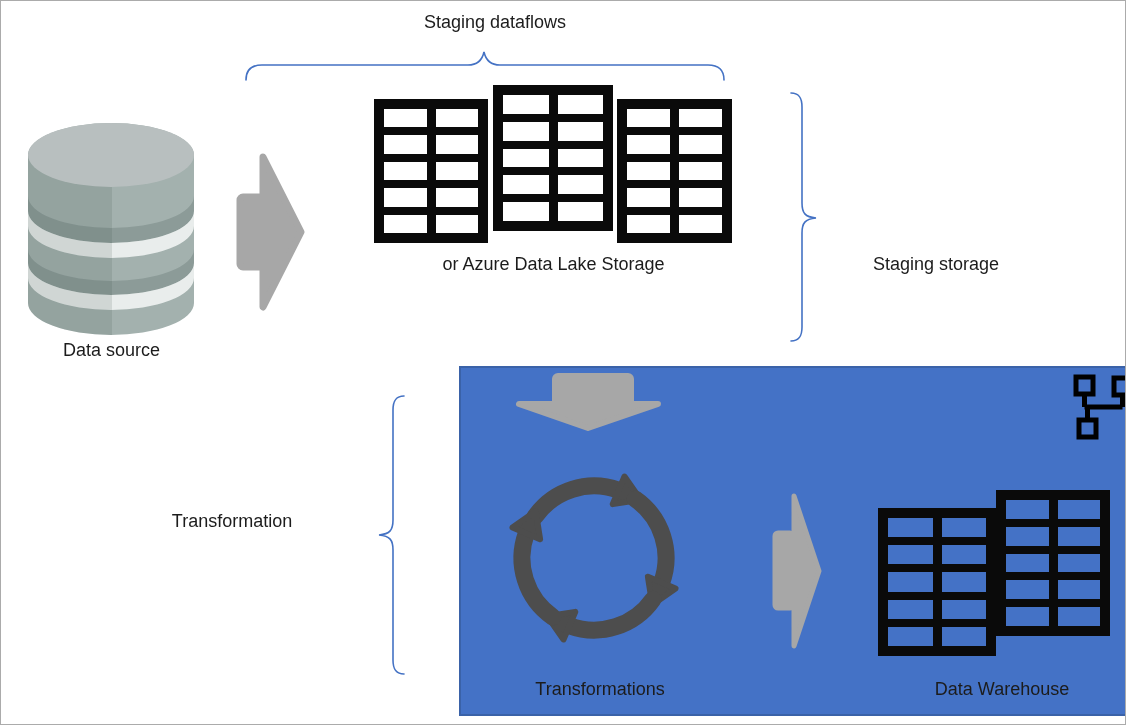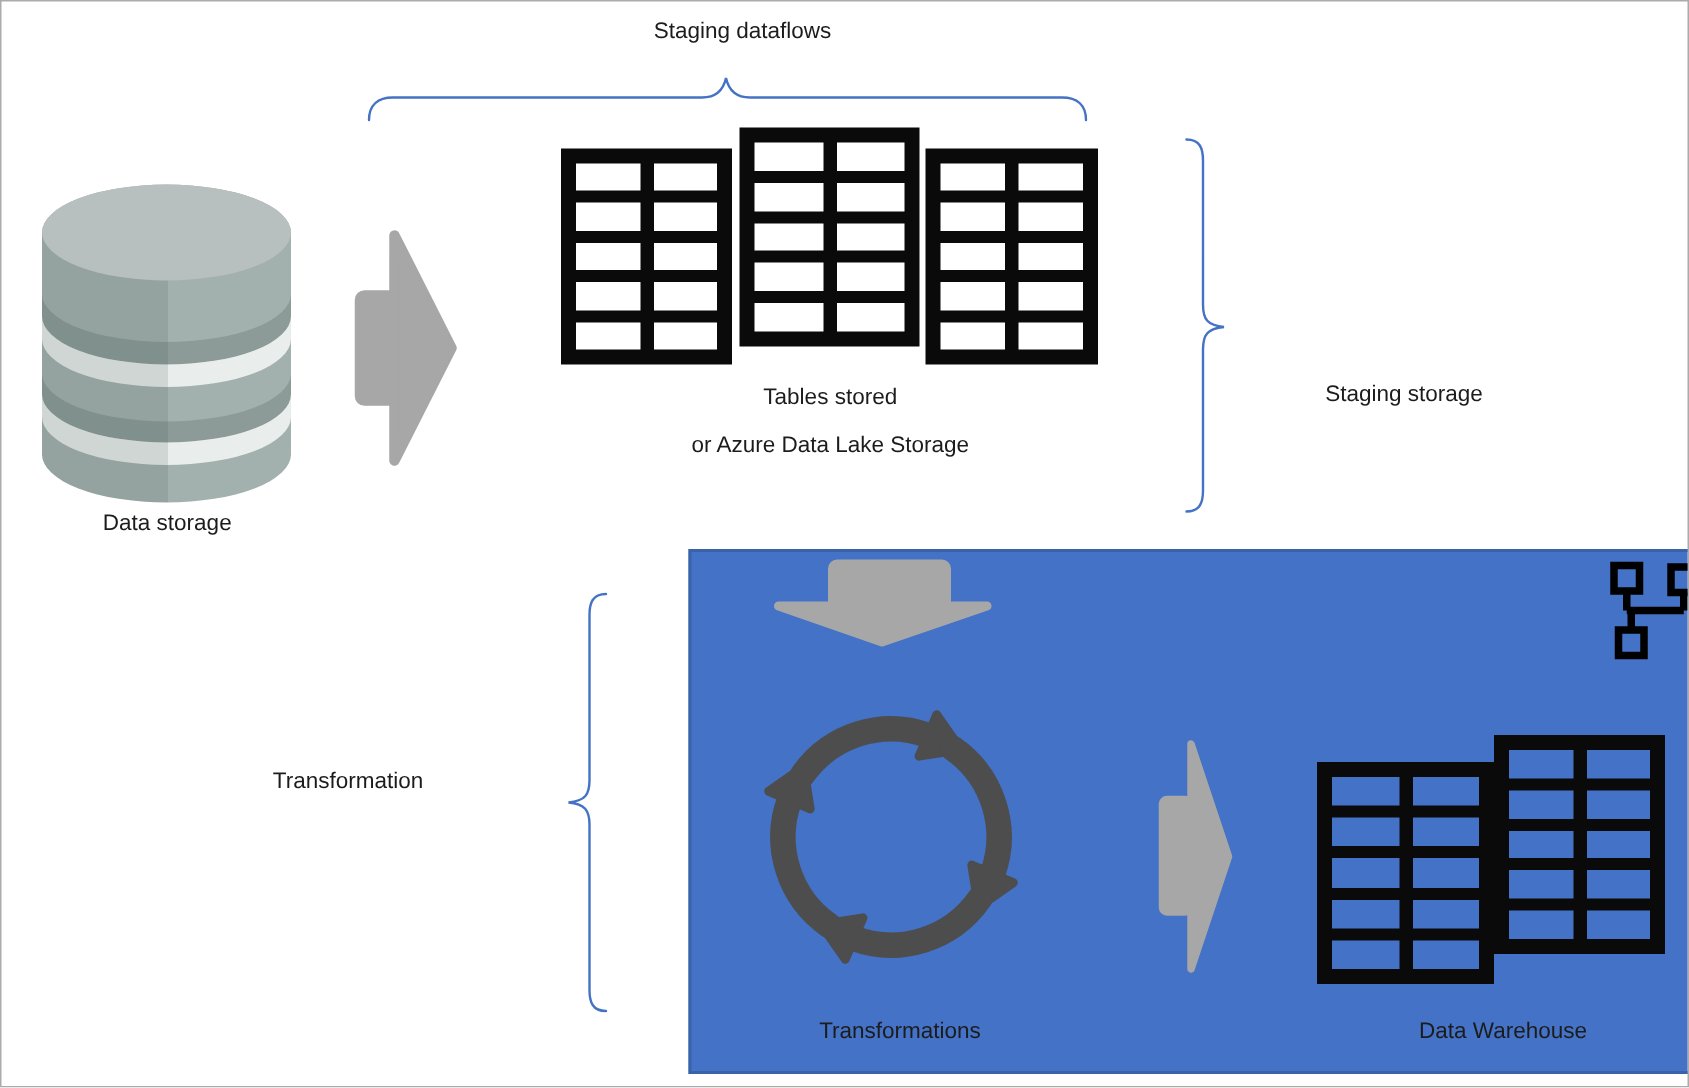--- a/index.html
+++ b/index.html
@@ -4,21 +4,21 @@
 <style>
   * { margin:0; padding:0; box-sizing:border-box; }
   html,body { background:#fff; }
   #stage {
     position:relative; width:1126px; height:725px;
     background:#ffffff; border:1px solid #ababab;
     font-family:"Liberation Sans", sans-serif;
     color:#1c1c1c; overflow:hidden;
   }
   .abs { position:absolute; }
-  .lbl { font-size:15px; text-align:center; color:#1c1c1c; }
+  .lbl { font-size:18px; text-align:center; color:#1c1c1c; }
   
   .tbl {
     position:absolute; background:#0a0a0a;
     display:grid; grid-template-columns:1fr 1fr; grid-auto-rows:1fr;
     gap:8px 9px; padding:10px;
   }
   .tbl span { background:#ffffff; display:block; }
   .tbl.bluecells span { background:#4472c6; }
   svg { display:block; overflow:visible; }
   .brace { stroke:#4472c4; stroke-width:1.6; fill:none; stroke-linecap:round; }
@@ -49,21 +49,21 @@
     <g clip-path="url(#cyl)">
       <path d="M0,73 A83,32 0 0 0 166,73 L166,88 A83,32 0 0 1 0,88 Z" fill="#8c9b98"></path>
       <path d="M0,88 A83,32 0 0 0 166,88 L166,103 A83,32 0 0 1 0,103 Z" fill="#e9edec"></path>
       <path d="M0,126 A83,32 0 0 0 166,126 L166,140 A83,32 0 0 1 0,140 Z" fill="#8c9b98"></path>
       <path d="M0,140 A83,32 0 0 0 166,140 L166,155 A83,32 0 0 1 0,155 Z" fill="#e9edec"></path>
       <rect x="0" y="30" width="84" height="182" fill="rgba(60,75,72,0.14)"></rect>
     </g>
     <ellipse cx="83" cy="32" rx="83" ry="32" fill="#b8bfbf"></ellipse>
   </svg>
 
-  <div class="abs lbl" style="left:48px; top:339px; width:125px;">Data storage</div>
+  <div class="abs lbl" style="left:48px; top:339px; width:125px;">Data source</div>
 
   <svg class="abs" style="left:233px; top:150px;" width="72" height="162" viewBox="0 0 72 162">
     <g fill="#a7a7a7" stroke="#a7a7a7" stroke-width="7" stroke-linejoin="round">
       <rect x="6" y="46" width="24" height="70" rx="3"></rect>
       <path d="M29,6 L67,81 L29,156 Z"></path>
     </g>
   </svg>
 
   <div class="tbl" style="left:373px; top:98px; width:114px; height:144px;">
       <span></span>
@@ -96,21 +96,20 @@
       <span></span>
       <span></span>
       <span></span>
       <span></span>
       <span></span>
       <span></span>
       <span></span>
     </div>
 
   <div class="abs lbl" style="left:380px; top:248px; width:345px; line-height:31.5px;">
-    <div>Tables stored</div>
     <div>or Azure Data Lake Storage</div>
   </div>
 
   <svg class="abs" style="left:786px; top:90px;" width="34" height="252" viewBox="0 0 34 252">
     <path class="brace" d="M4,2 C13,2 15,8 15,16 L15,112 C15,122 18,126 29,127 C18,128 15,132 15,142 L15,236 C15,244 13,250 4,250"></path>
   </svg>
 
   <div class="abs lbl" style="left:835px; top:222px; width:200px;margin-top:31px;">Staging storage</div>
 
   <svg class="abs" style="left:375px; top:393px;" width="32" height="282" viewBox="0 0 32 282">

